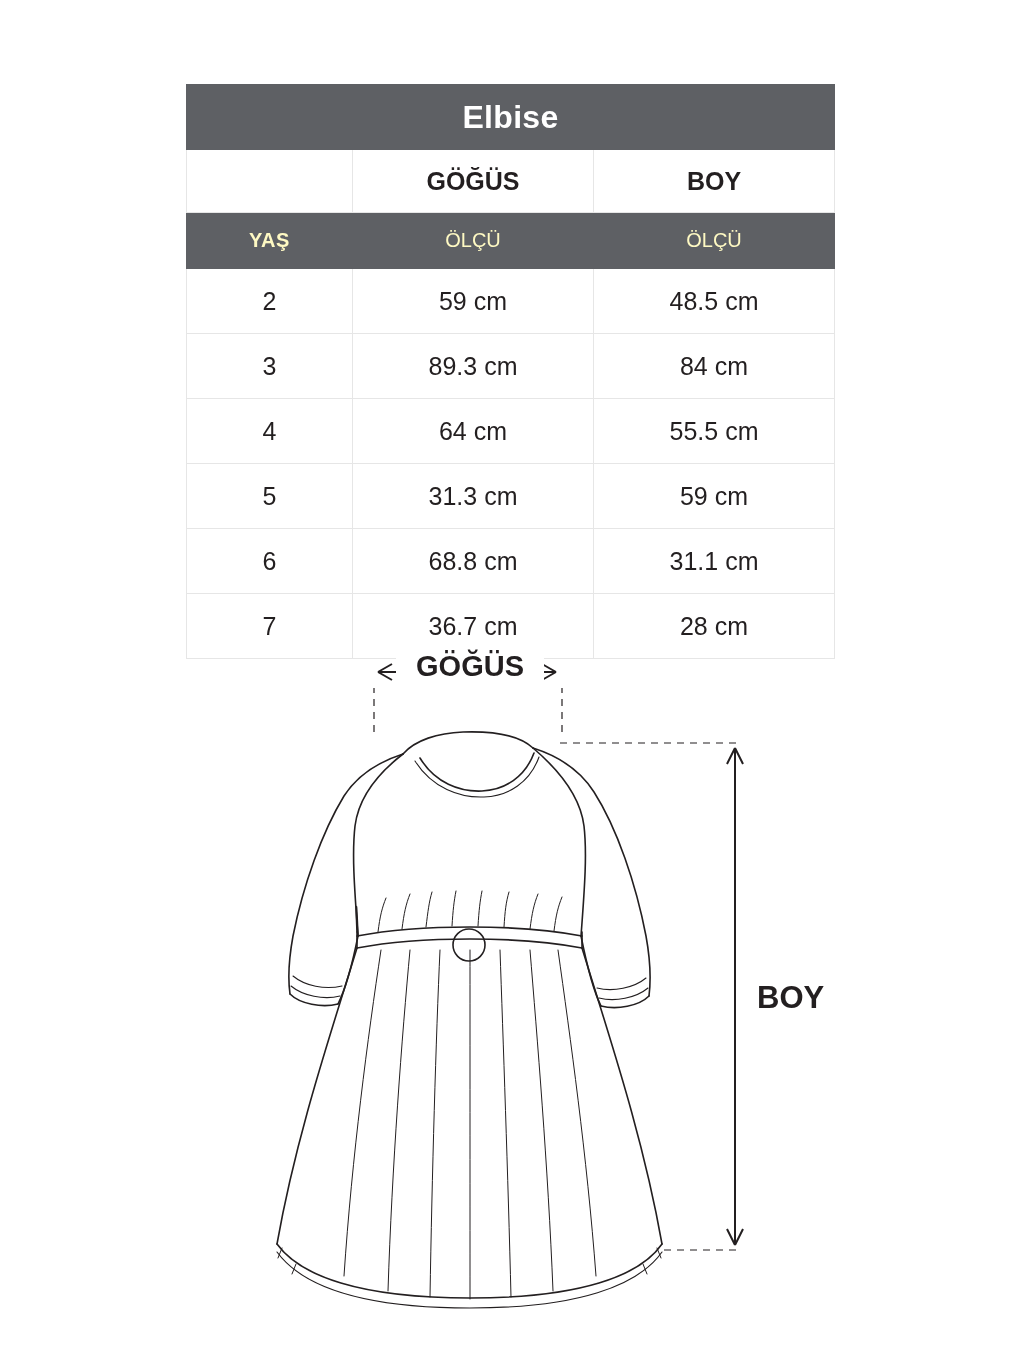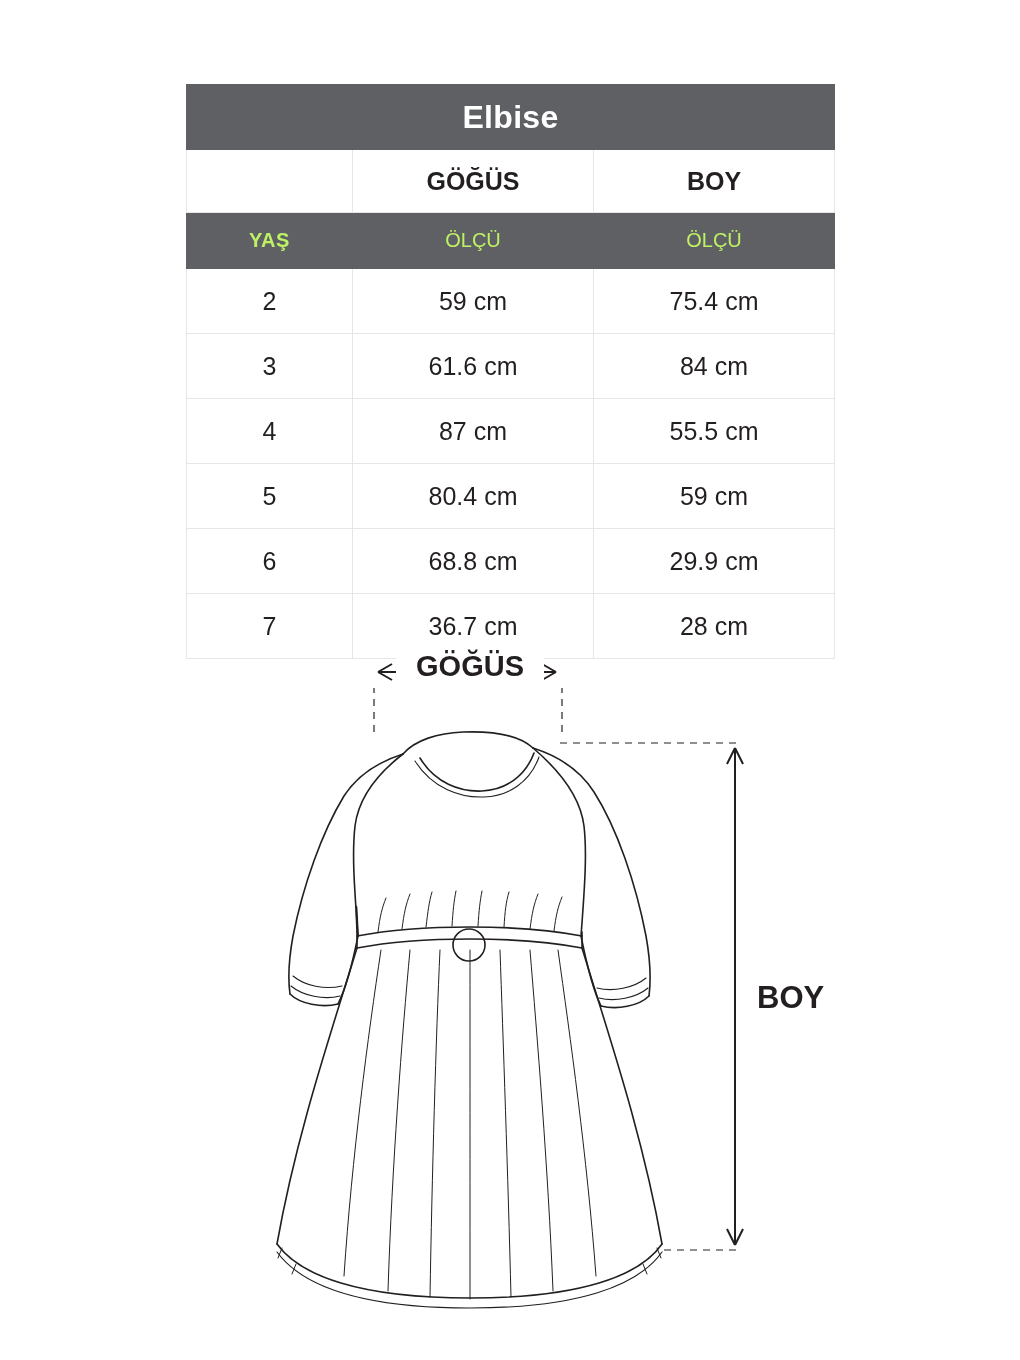--- a/index.html
+++ b/index.html
@@ -49,21 +49,21 @@
   }
   .hdr-main {
     background: #ffffff;
     color: #231f20;
     font-size: 25px;
     font-weight: bold;
     height: 60px;
   }
   .sub-row td {
     background: #5e6064;
-    color: #bef264;
+    color: #fef9c3;
     font-size: 20px;
     height: 53px;
     border: 1px solid #5e6064 !important;
   }
   .sub-row td.sub-yas {
     font-weight: bold;
     letter-spacing: 0.6px;
   }
   .data-row td {
     font-size: 25px;
@@ -115,41 +115,41 @@
       </tr>
       <tr class="sub-row">
         <td class="sub-yas">YAŞ</td>
         <td>ÖLÇÜ</td>
         <td>ÖLÇÜ</td>
       </tr>
 
       <tr class="data-row">
         <td>2</td>
         <td>59 cm</td>
-        <td>75.4 cm</td>
+        <td>48.5 cm</td>
       </tr>
       <tr class="data-row">
         <td>3</td>
-        <td>61.6 cm</td>
+        <td>89.3 cm</td>
         <td>84 cm</td>
       </tr>
       <tr class="data-row">
         <td>4</td>
-        <td>87 cm</td>
+        <td>64 cm</td>
         <td>55.5 cm</td>
       </tr>
       <tr class="data-row">
         <td>5</td>
-        <td>80.4 cm</td>
+        <td>31.3 cm</td>
         <td>59 cm</td>
       </tr>
       <tr class="data-row">
         <td>6</td>
         <td>68.8 cm</td>
-        <td>29.9 cm</td>
+        <td>31.1 cm</td>
       </tr>
       <tr class="data-row">
         <td>7</td>
         <td>36.7 cm</td>
         <td>28 cm</td>
       </tr>
     </tbody>
   </table>
 </div>
 

